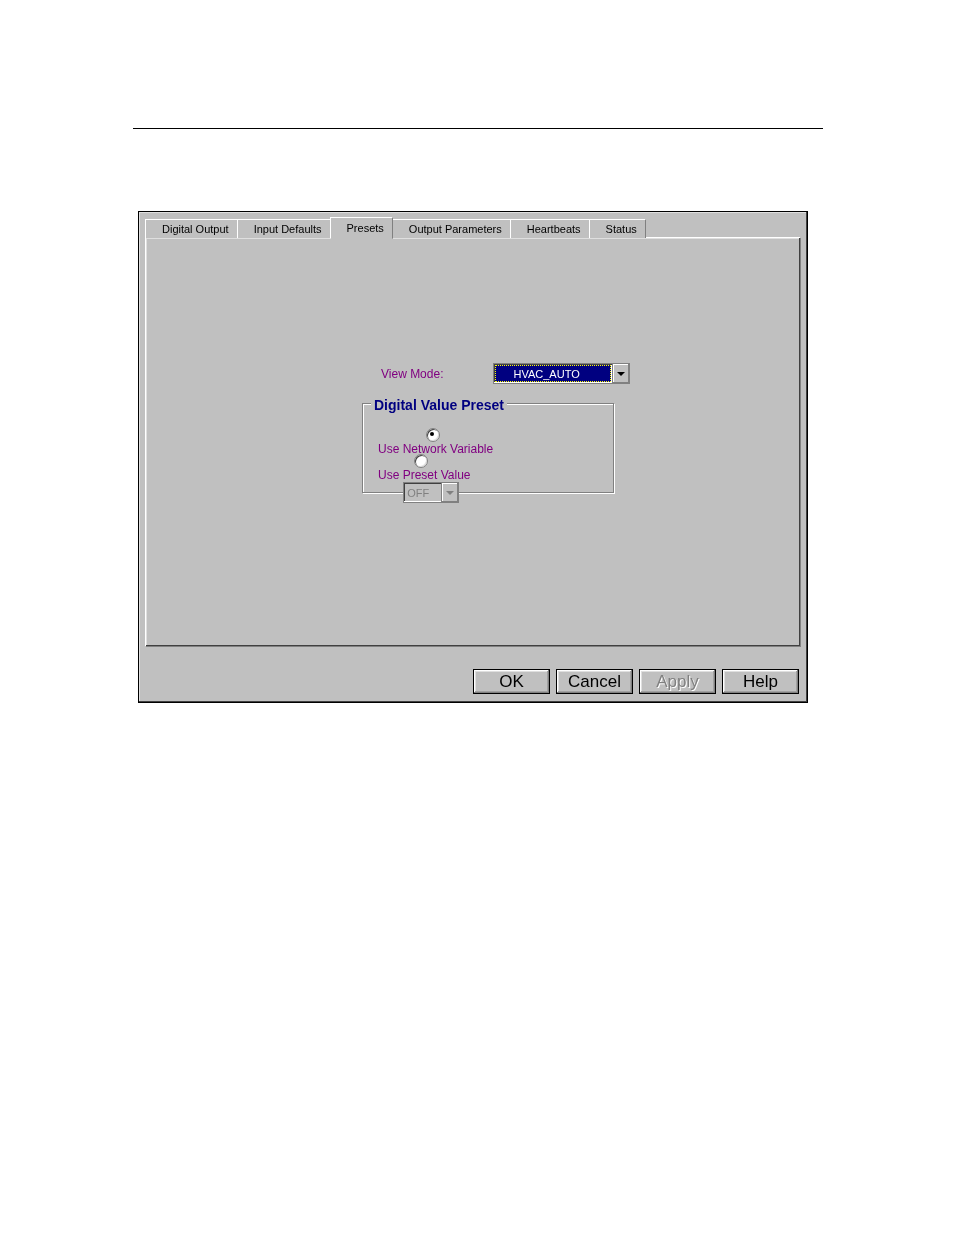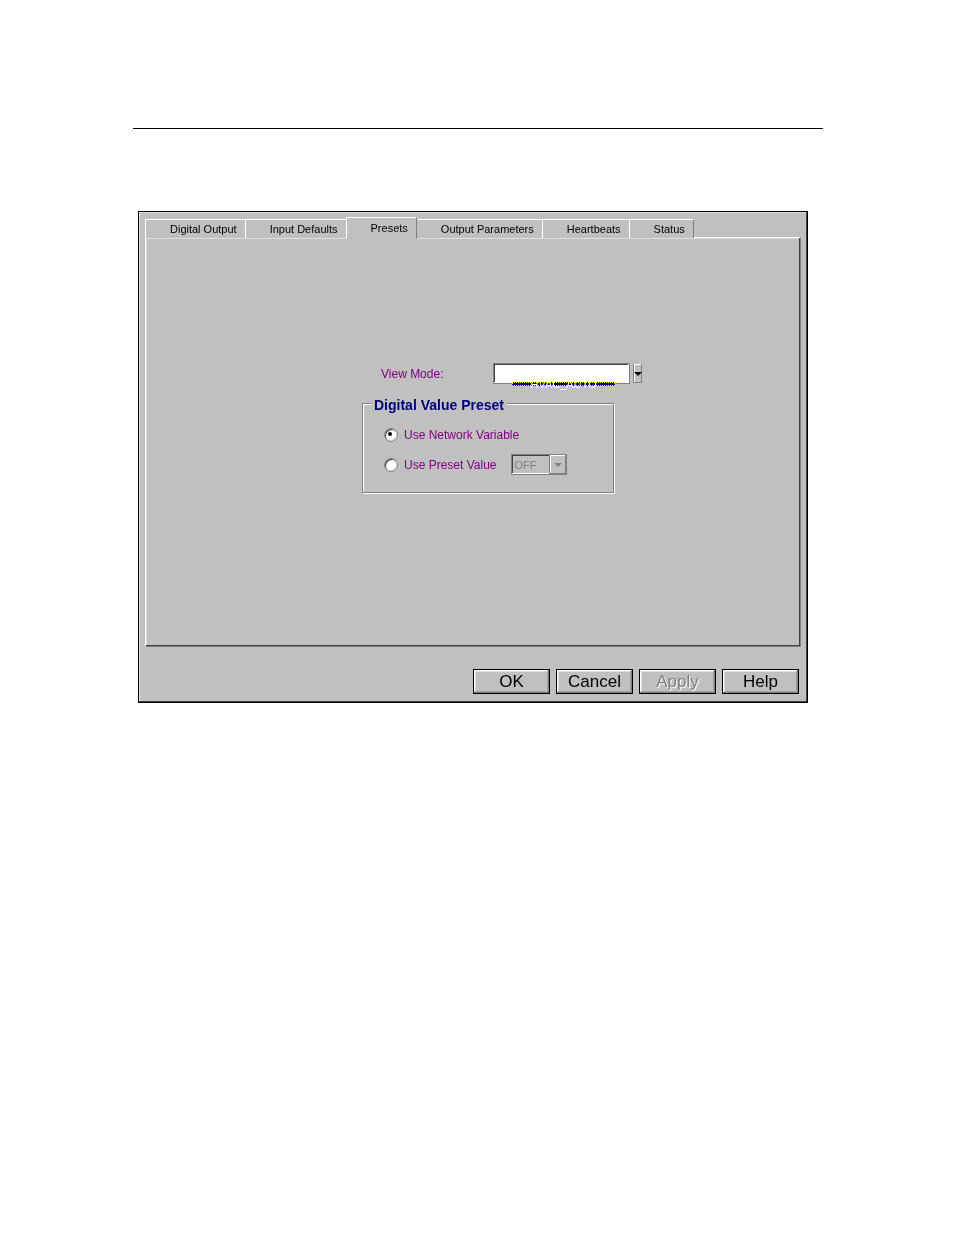--- a/index.html
+++ b/index.html
@@ -92,21 +92,21 @@
   }
   .tabstrip {
     display: flex;
     align-items: flex-end;
     height: 20px;
     margin-bottom: -1px;
     position: relative;
     z-index: 2;
   }
   .tab {
-    padding: 3px 8px 3px 24px;
+    padding: 3px 8px 3px 16px;
     background: #c0c0c0;
     border: 1px solid #808080;
     border-bottom: none;
     border-top-color: #fff;
     border-left-color: #fff;
     font-size: 11px;
     color: #000;
     position: relative;
     margin-right: -1px;
     cursor: default;
@@ -151,21 +151,21 @@
   }
   .combo .sel {
     flex: 1 1 auto;
     background: #000080;
     color: #fff;
     padding: 1px 17px;
     border: 1px dotted #ffff00;
     font-size: 11px;
     display: flex;
     align-items: center;
-    margin: 18px;
+    margin: 1px;
   }
   .combo .btn {
     width: 16px;
     background: #c0c0c0;
     border-left: 1px solid #808080;
     box-shadow: inset -1px -1px 0 #808080, inset 1px 1px 0 #fff;
     display: flex;
     align-items: center;
     justify-content: center;
   }
@@ -191,21 +191,22 @@
     background: #c0c0c0;
     padding: 0 3px;
     color: #000080;
     font-size: 14px;
     font-weight: bold;
   }
   .radio-row {
     position: absolute;
     display: flex;
     align-items: center;
-    left: 21px;
+    left: 15px;
+    flex-direction: column;
   }
   .radio-row.r1 { top: 24px; }
   .radio-row.r2 { top: 50px; }
   .radio {
     width: 12px;
     height: 12px;
     border-radius: 50%;
     background: #fff;
     border: 1px solid #808080;
     box-shadow: inset -1px -1px 0 #dfdfdf, inset 1px 1px 0 #404040;

